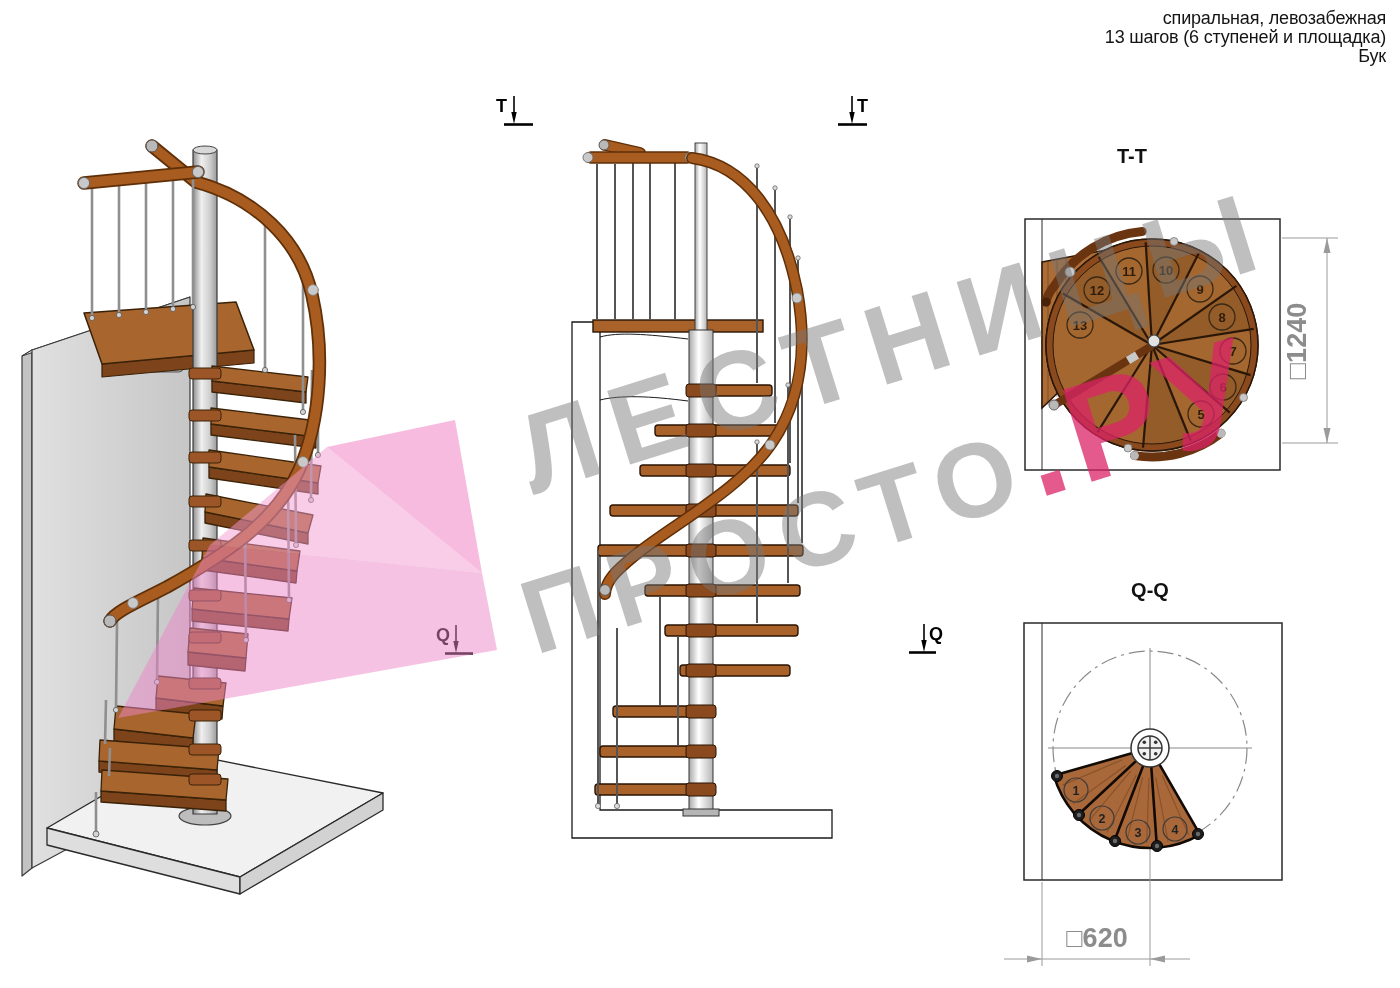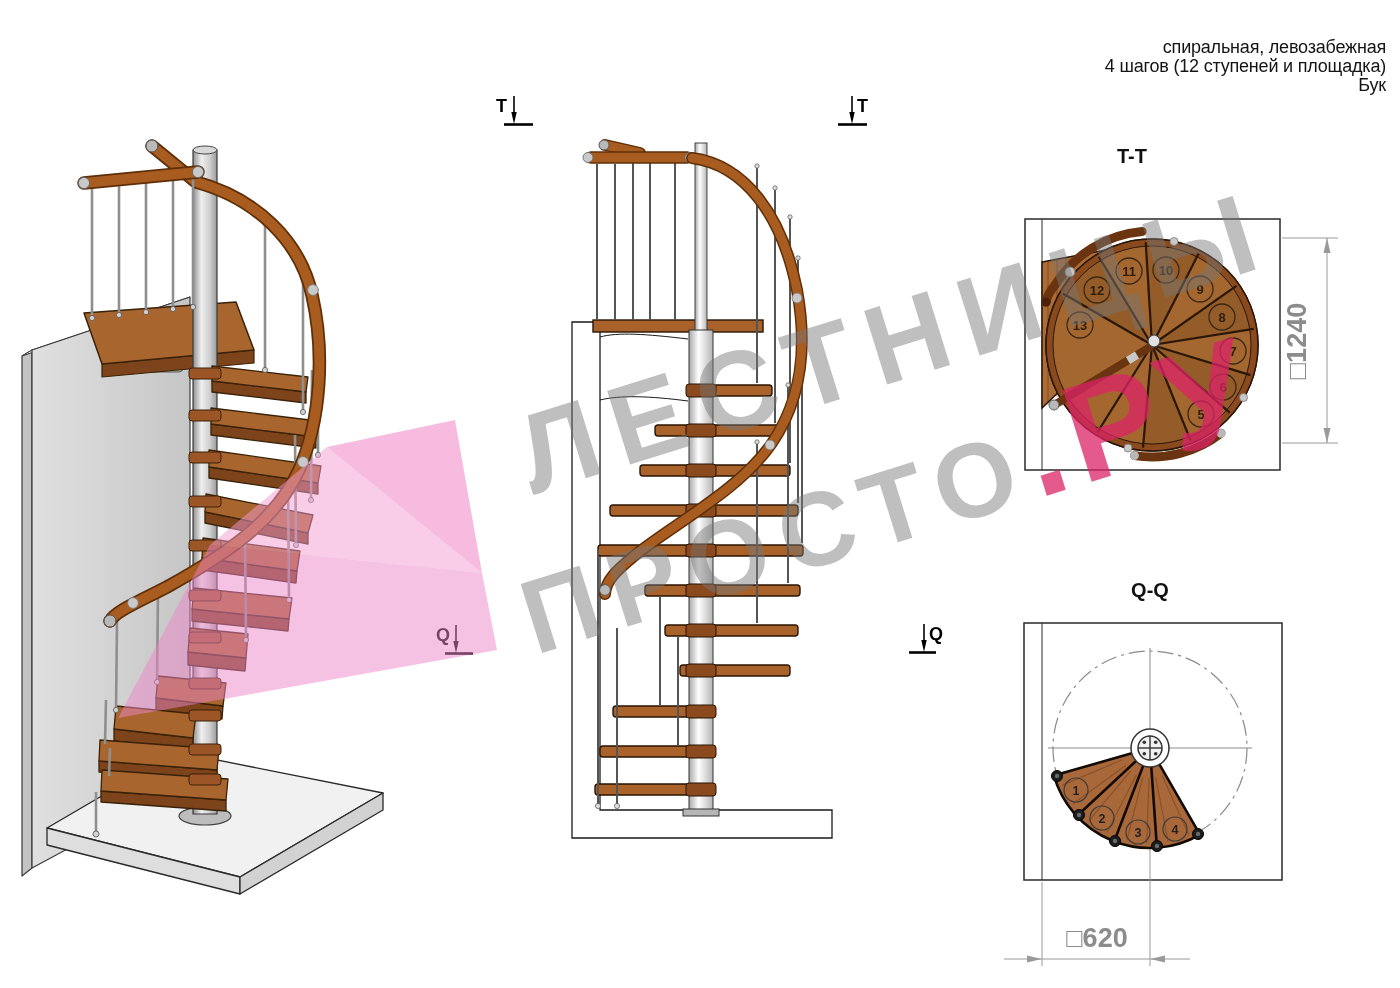--- a/index.html
+++ b/index.html
@@ -1,20 +1,20 @@
 <!DOCTYPE html>
 <html><head>
 <meta charset="utf-8">
 <style>
   html,body{margin:0;padding:0;background:#fff;width:1400px;height:988px;overflow:hidden;
             font-family:"Liberation Sans",sans-serif;}
   .stage{position:relative;width:1400px;height:988px;background:#ffffff;}
   svg{position:absolute;left:0;top:0;}
   .hdr{position:absolute;top:9px;right:14px;text-align:right;font-size:18px;line-height:19px;
-       color:#141414;letter-spacing:-0.2px;font-weight:500;margin-top:29px;}
+       color:#141414;letter-spacing:-0.2px;font-weight:500;}
   .wm{position:absolute;line-height:1;font-weight:bold;white-space:nowrap;pointer-events:none;
       transform-origin:0 100%;transform:rotate(-17.3deg);color:rgba(118,118,118,0.47);}
   .wm1{left:538px;top:400px;font-size:112px;letter-spacing:16px;}
   .wm2{left:542px;top:536px;font-size:105px;letter-spacing:14px;}
   .wm2 .ru{font-size:140px;letter-spacing:8px;color:rgba(219,35,101,0.75);}
   .overlay{pointer-events:none;}
   text{font-family:"Liberation Sans",sans-serif;}
 </style>
 </head>
 <body>
@@ -473,17 +473,17 @@
     <polygon points="327,447 482,573 210,545" fill="#f49ad2"></polygon>
     <polygon points="210,545 482,573 497,650 118,718" fill="#ee86c8"></polygon>
   </g>
 </svg>
 
 <div class="wm wm1">ЛЕСТНИЦЫ</div>
 <div class="wm wm2"><span>ПРОСТО</span><span class="ru">.РУ</span></div>
 
 <div class="hdr">
   <div>спиральная, левозабежная</div>
-  <div>4 шагов (12 ступеней и площадка)</div>
+  <div>13 шагов (6 ступеней и площадка)</div>
   <div>Бук</div>
 </div>
 
 </div>
 
 </body></html>

